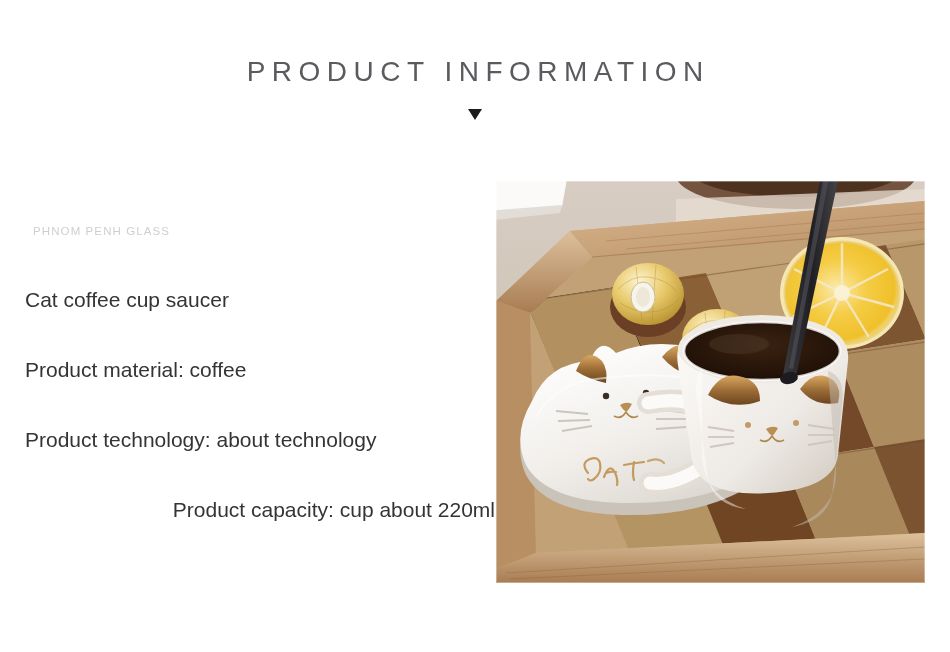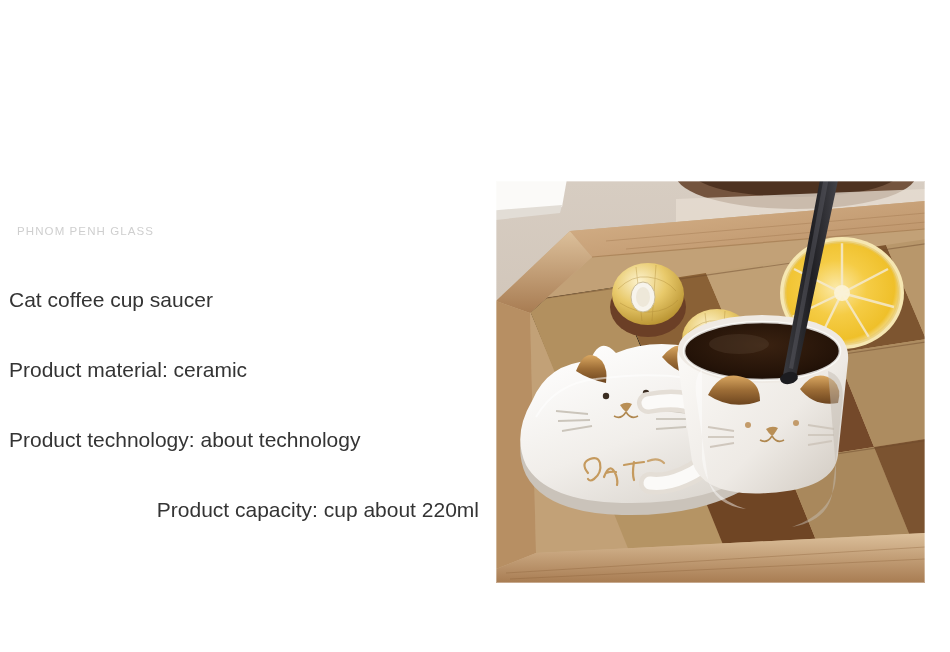--- a/index.html
+++ b/index.html
@@ -24,21 +24,21 @@
   }
   .caret-wrap { margin-top: 23px; display: flex; justify-content: center; }
   .caret {
     width: 0; height: 0;
     border-left: 7px solid transparent;
     border-right: 7px solid transparent;
     border-top: 11px solid #1c1c1c;
   }
 
   
-  .copy { position: absolute; left: 9px; top: 225px; width: 470px; }
+  .copy { position: absolute; left: 25px; top: 225px; width: 470px; }
   .brand {
     font-size: 11.5px;
     letter-spacing: 1.1px;
     color: #cfcfcf;
     margin-left: 8px;
     white-space: nowrap;
   }
   .spec-list { margin-top: 52px; }
   .spec {
     font-size: 21px;
@@ -57,26 +57,32 @@
     overflow: hidden;
     background: #cfc4b8;
   }
   .photo svg { display: block; width: 429px; height: 402px; }
 </style>
 </head>
 <body>
 
 <div class="page">
 
+  <div class="header">
+    <div class="title">PRODUCT INFORMATION</div>
+    <div class="caret-wrap">
+      <div class="caret"></div>
+    </div>
+  </div>
 
   <div class="copy">
     <div class="brand">PHNOM PENH GLASS</div>
     <div class="spec-list">
       <div class="spec">Cat coffee cup saucer</div>
-      <div class="spec">Product material: ceramic</div>
+      <div class="spec">Product material: coffee</div>
       <div class="spec">Product technology: about technology</div>
       <div class="spec">Product capacity: cup about 220ml</div>
     </div>
   </div>
 
   <div class="photo">
     <svg viewBox="0 0 429 402" xmlns="http://www.w3.org/2000/svg">
       <defs>
         <linearGradient id="bgTop" x1="0" y1="0" x2="0" y2="1">
           <stop offset="0" stop-color="#d7cdc2"></stop>

